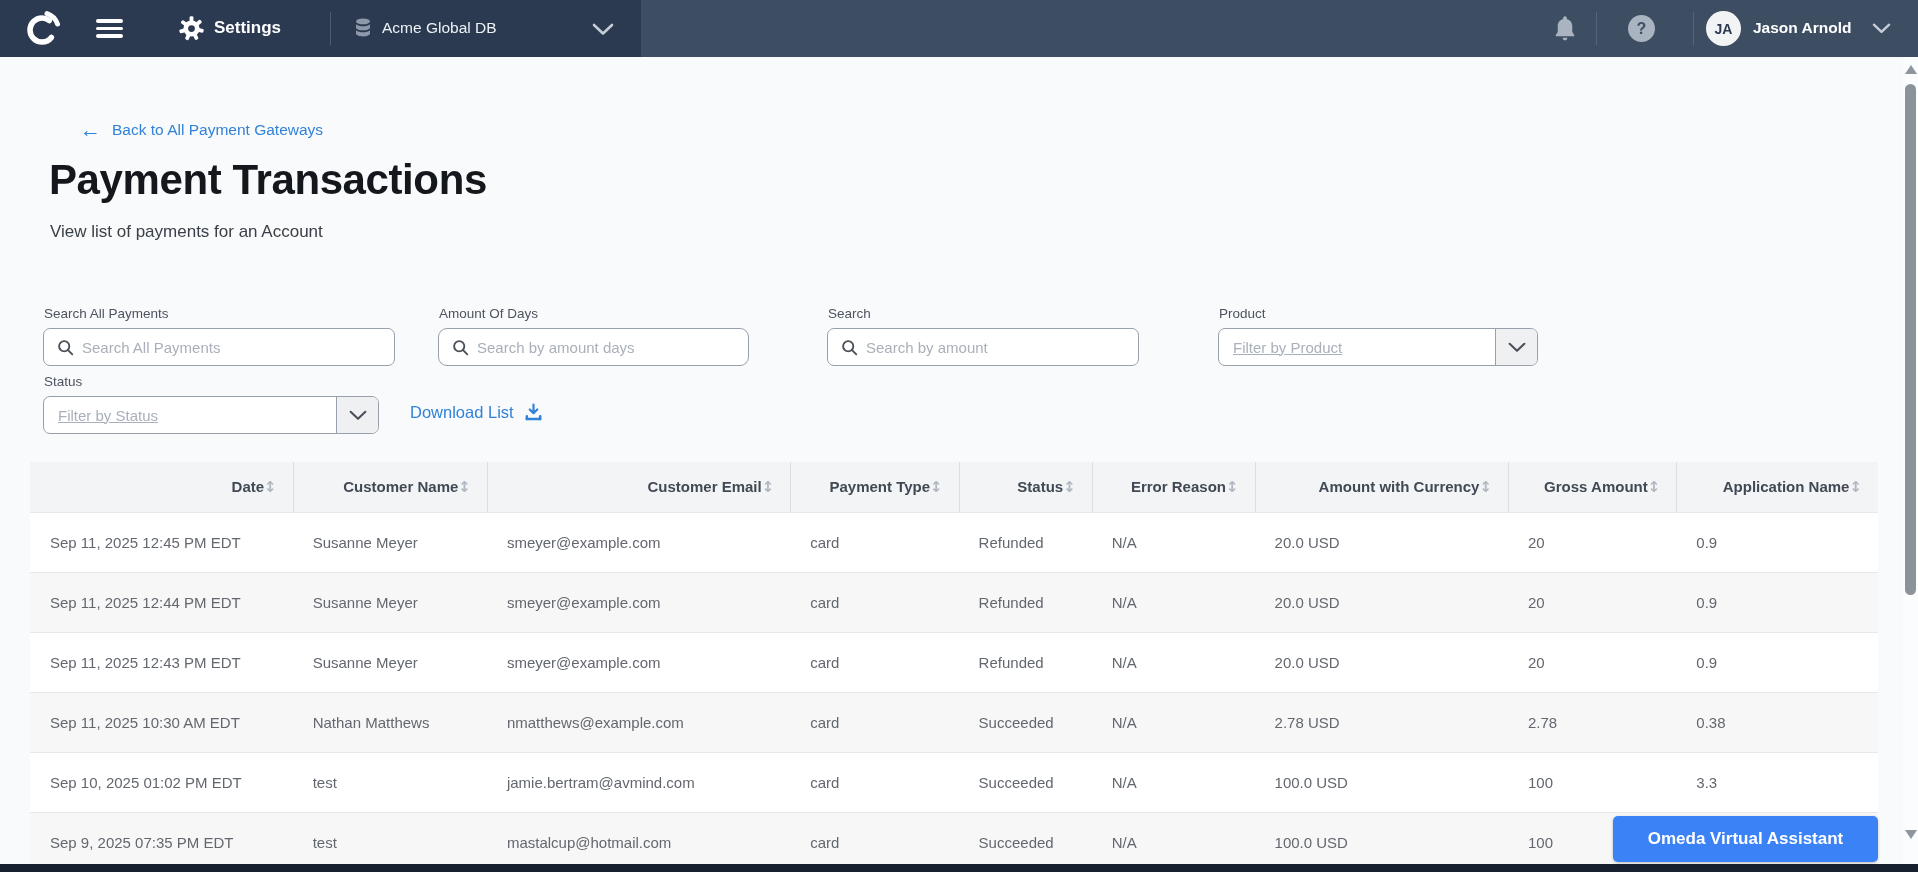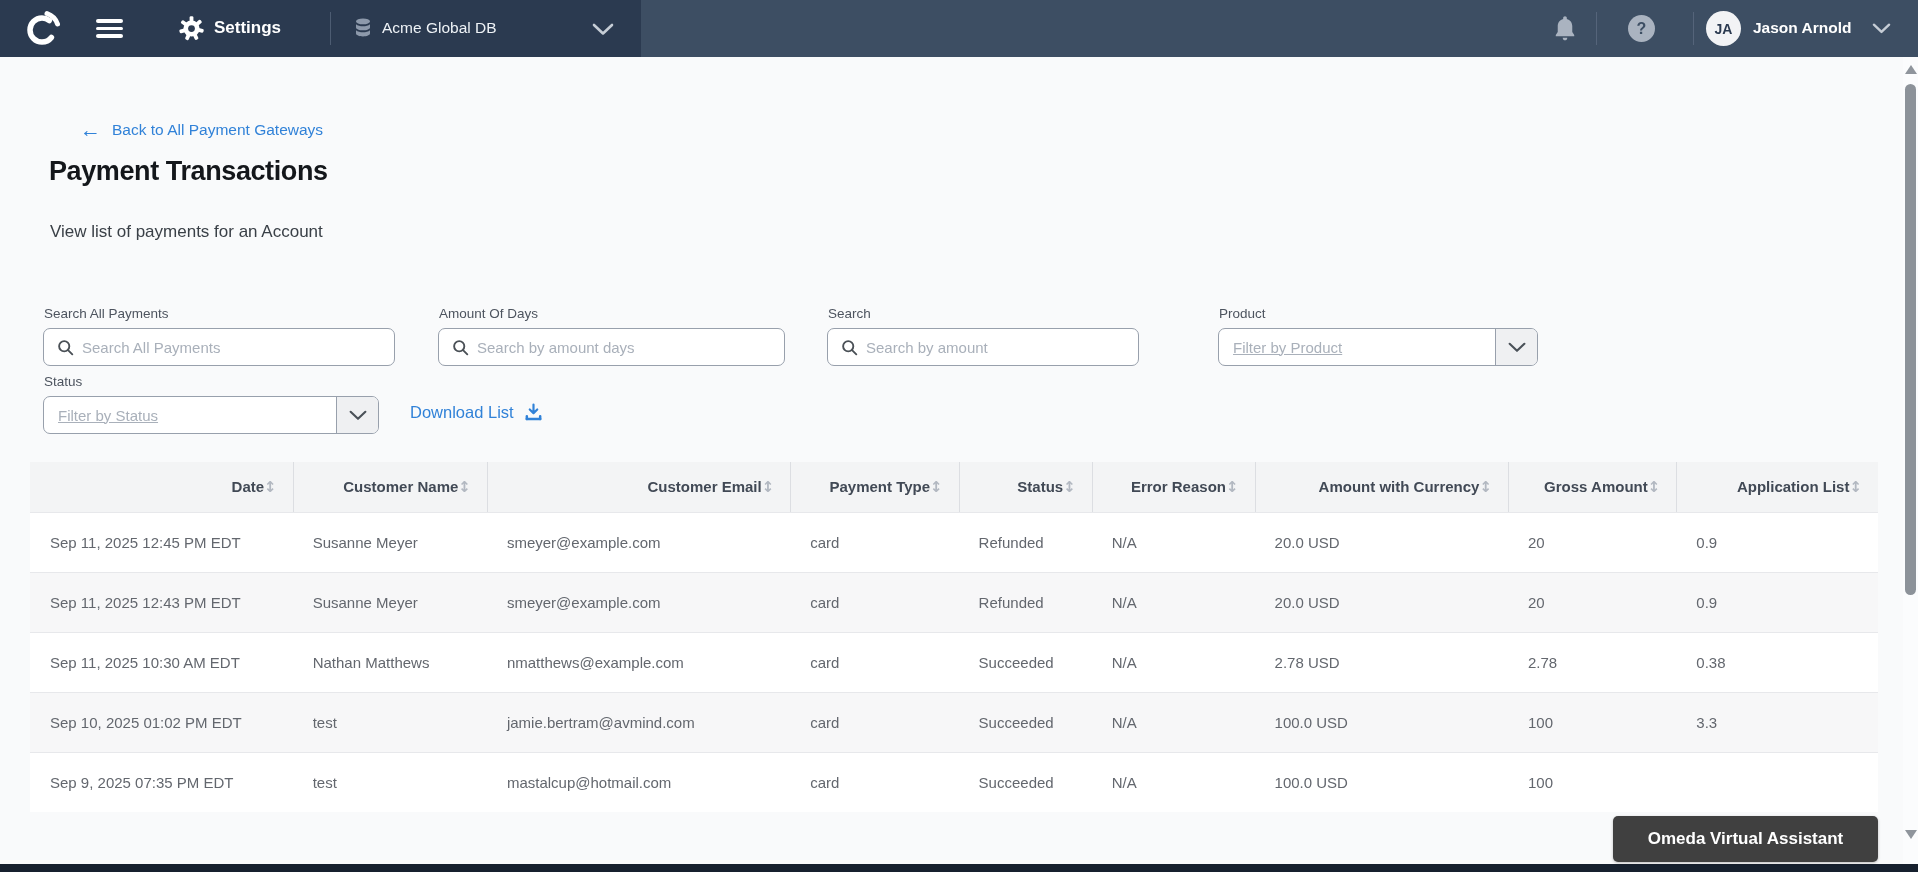--- a/index.html
+++ b/index.html
@@ -23,21 +23,21 @@
   .db-chevron { left:592px; top:23px; }
   .bell-wrap { left:1551px; top:14px; }
   .help-wrap { left:1628px; top:15px; width:27px; height:27px; background:#aab3c0; border-radius:50%; align-items:center; justify-content:center; font-weight:bold; font-size:16px; color:#3d4e63; display:flex; }
   .avatar { left:1706px; top:11px; width:35px; height:35px; background:#f2f3f5; border-radius:50%; align-items:center; justify-content:center; font-weight:bold; font-size:14px; color:#2b3a50; display:flex; }
   .user-name { left:1753px; top:19px; font-size:15.5px; font-weight:bold; color:#fff; }
   .user-chevron { left:1872px; top:23px; }
 
   
   .back-link { position:absolute; left:80px; top:119px; display:flex; align-items:center; gap:11px; color:#3182d8; font-size:15.5px; cursor:pointer; }
   .back-arrow { font-size:21px; line-height:1; font-weight:bold; }
-  .page-title { position:absolute; left:49px; top:156px; font-size:27px; font-weight:bold; color:#14171b; letter-spacing:-0.4px; }
+  .page-title { position:absolute; left:49px; top:156px; font-size:42px; font-weight:bold; color:#14171b; letter-spacing:-0.4px; }
   .page-subtitle { position:absolute; left:50px; top:222px; font-size:17px; color:#3a4047; }
 
   
   .filter-label { position:absolute; font-size:13.5px; color:#4d545f; }
   .filter-box { position:absolute; height:38px; background:#fff; border:1px solid #98a0ac; border-radius:7px; display:flex; align-items:center; overflow:hidden; }
   .filter-box .search-ic { margin:0 8px 0 13px; flex:0 0 auto; }
   .filter-box input { border:none; outline:none; flex:1; font-size:15px; color:#3a4047; font-family:"Liberation Sans",sans-serif; background:transparent; height:100%; }
   .filter-box input::placeholder { color:#a9b0ba; }
   .select-box { position:absolute; height:38px; background:#fff; border:1px solid #98a0ac; border-radius:7px; display:flex; align-items:center; cursor:pointer; overflow:hidden; }
   .select-box .sel-placeholder { flex:1; padding-left:14px; font-size:15px; color:#a9b0ba; white-space:nowrap;text-decoration:underline; }
@@ -51,21 +51,21 @@
   thead th .th-inner { display:flex; align-items:center; justify-content:flex-end; padding:0 16px 0 20px; height:100%; }
   thead th + th .th-inner { border-left:1px solid #dcdee2; }
   thead th .sort-ic { color:#b2b8c1; font-size:15px; font-family:"DejaVu Sans",sans-serif; flex:0 0 auto; }
   tbody td { height:60px; padding-left:20px; font-size:15px; color:#63676e; white-space:nowrap; overflow:hidden; }
   tbody tr { border-top:1px solid #e7e8eb; background:#fff; }
   tbody tr:nth-child(even) { background:#f7f7f8; }
   .col-0{width:14.2%} .col-1{width:10.5%} .col-2{width:16.4%} .col-3{width:9.1%}
   .col-4{width:7.2%}  .col-5{width:8.8%}  .col-6{width:13.7%} .col-7{width:9.1%} .col-8{width:10.9%}
 
   
-  .assistant-btn { position:absolute; left:1613px; top:816px; width:265px; height:46px; background:#404040; border:none; border-radius:5px; color:#fff; font-size:17px; font-weight:bold; font-family:"Liberation Sans",sans-serif; cursor:pointer; z-index:60; box-shadow:0 1px 3px rgba(0,0,0,.25); }
+  .assistant-btn { position:absolute; left:1613px; top:816px; width:265px; height:46px; background:#3b82f6; border:none; border-radius:5px; color:#fff; font-size:17px; font-weight:bold; font-family:"Liberation Sans",sans-serif; cursor:pointer; z-index:60; box-shadow:0 1px 3px rgba(0,0,0,.25); }
   .footer-strip { position:absolute; left:0; top:864px; width:1918px; height:8px; background:#16202e; z-index:55; }
   .scrollbar { position:absolute; right:0; top:57px; width:15px; height:815px; background:#fbfcfd; z-index:45; }
   .sb-up { position:absolute; top:8px; left:1.5px; width:0; height:0; border-left:6px solid transparent; border-right:6px solid transparent; border-bottom:9px solid #8f959c; cursor:pointer; }
   .sb-thumb { position:absolute; top:27px; left:2px; width:11px; height:511px; background:#8c9299; border-radius:6px; cursor:pointer; }
   .sb-down { position:absolute; top:773px; left:1.5px; width:0; height:0; border-left:6px solid transparent; border-right:6px solid transparent; border-top:9px solid #8f959c; cursor:pointer; }
 </style>
 </head>
 <body>
 
 <div class="app">
@@ -161,21 +161,21 @@
   <div class="filter-label" style="left:44px; top:306px;">Search All Payments</div>
   <div class="filter-box" style="left:43px; top:328px; width:352px;">
     <svg class="search-ic" width="17" height="17" viewBox="0 0 20 20" fill="none">
         <circle cx="8.5" cy="8.5" r="6" stroke="#4a5056" stroke-width="2.2"></circle>
         <path d="M13 13 L18 18" stroke="#4a5056" stroke-width="2.2" stroke-linecap="round"></path>
       </svg>
     <input type="text" placeholder="Search All Payments" style="">
   </div>
 
   <div class="filter-label" style="left:439px; top:306px;">Amount Of Days</div>
-  <div class="filter-box" style="left:438px; top:328px; width:347px;">
+  <div class="filter-box" style="left:438px; top:328px; width:311px;border-radius:9px;">
     <svg class="search-ic" width="17" height="17" viewBox="0 0 20 20" fill="none">
         <circle cx="8.5" cy="8.5" r="6" stroke="#4a5056" stroke-width="2.2"></circle>
         <path d="M13 13 L18 18" stroke="#4a5056" stroke-width="2.2" stroke-linecap="round"></path>
       </svg>
     <input type="text" placeholder="Search by amount days" style="">
   </div>
 
   <div class="filter-label" style="left:828px; top:306px;">Search</div>
   <div class="filter-box" style="left:827px; top:328px; width:312px;">
     <svg class="search-ic" width="17" height="17" viewBox="0 0 20 20" fill="none">
@@ -261,29 +261,40 @@
               </div>
             </th>
             <th class="col-7">
               <div class="th-inner">
                 <span>Gross Amount</span>
                 <span class="sort-ic">↕</span>
               </div>
             </th>
             <th class="col-8">
               <div class="th-inner">
-                <span>Application List</span>
+                <span>Application Name</span>
                 <span class="sort-ic">↕</span>
               </div>
             </th>
           </tr>
         </thead>
       <tbody>
           <tr>
             <td class="col-0">Sep 11, 2025 12:45 PM EDT</td>
+            <td class="col-1">Susanne Meyer</td>
+            <td class="col-2">smeyer@example.com</td>
+            <td class="col-3">card</td>
+            <td class="col-4">Refunded</td>
+            <td class="col-5">N/A</td>
+            <td class="col-6">20.0 USD</td>
+            <td class="col-7">20</td>
+            <td class="col-8">0.9</td>
+          </tr>
+          <tr>
+            <td class="col-0">Sep 11, 2025 12:44 PM EDT</td>
             <td class="col-1">Susanne Meyer</td>
             <td class="col-2">smeyer@example.com</td>
             <td class="col-3">card</td>
             <td class="col-4">Refunded</td>
             <td class="col-5">N/A</td>
             <td class="col-6">20.0 USD</td>
             <td class="col-7">20</td>
             <td class="col-8">0.9</td>
           </tr>
           <tr>

